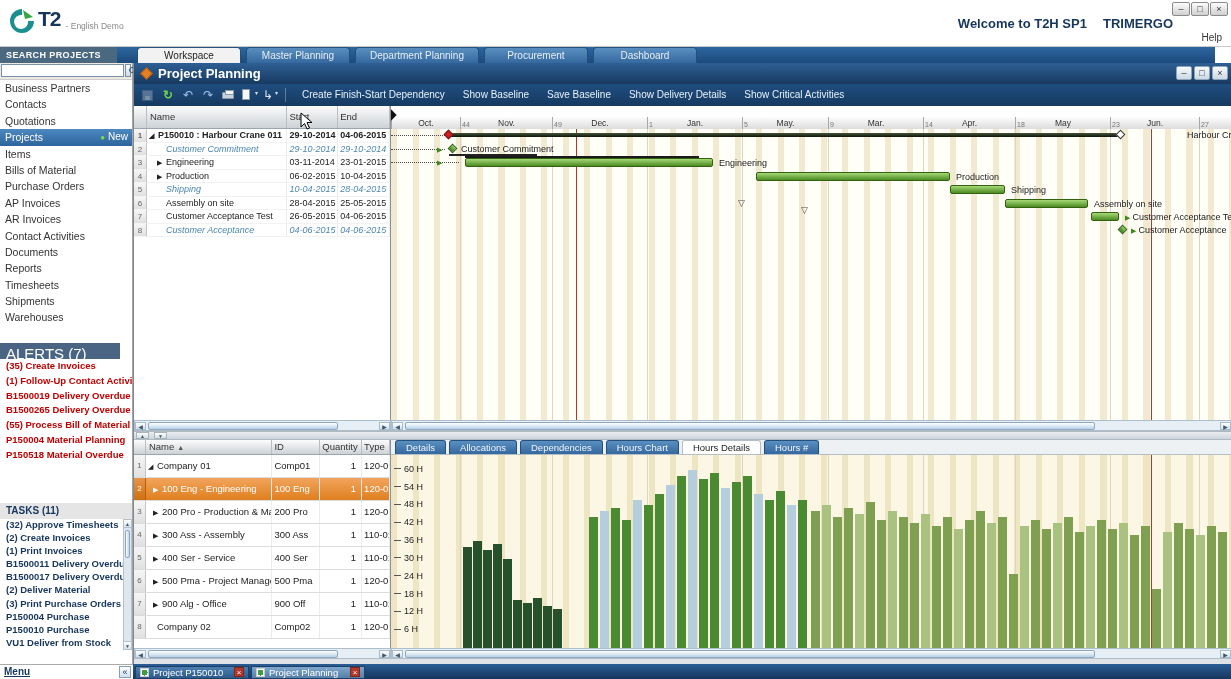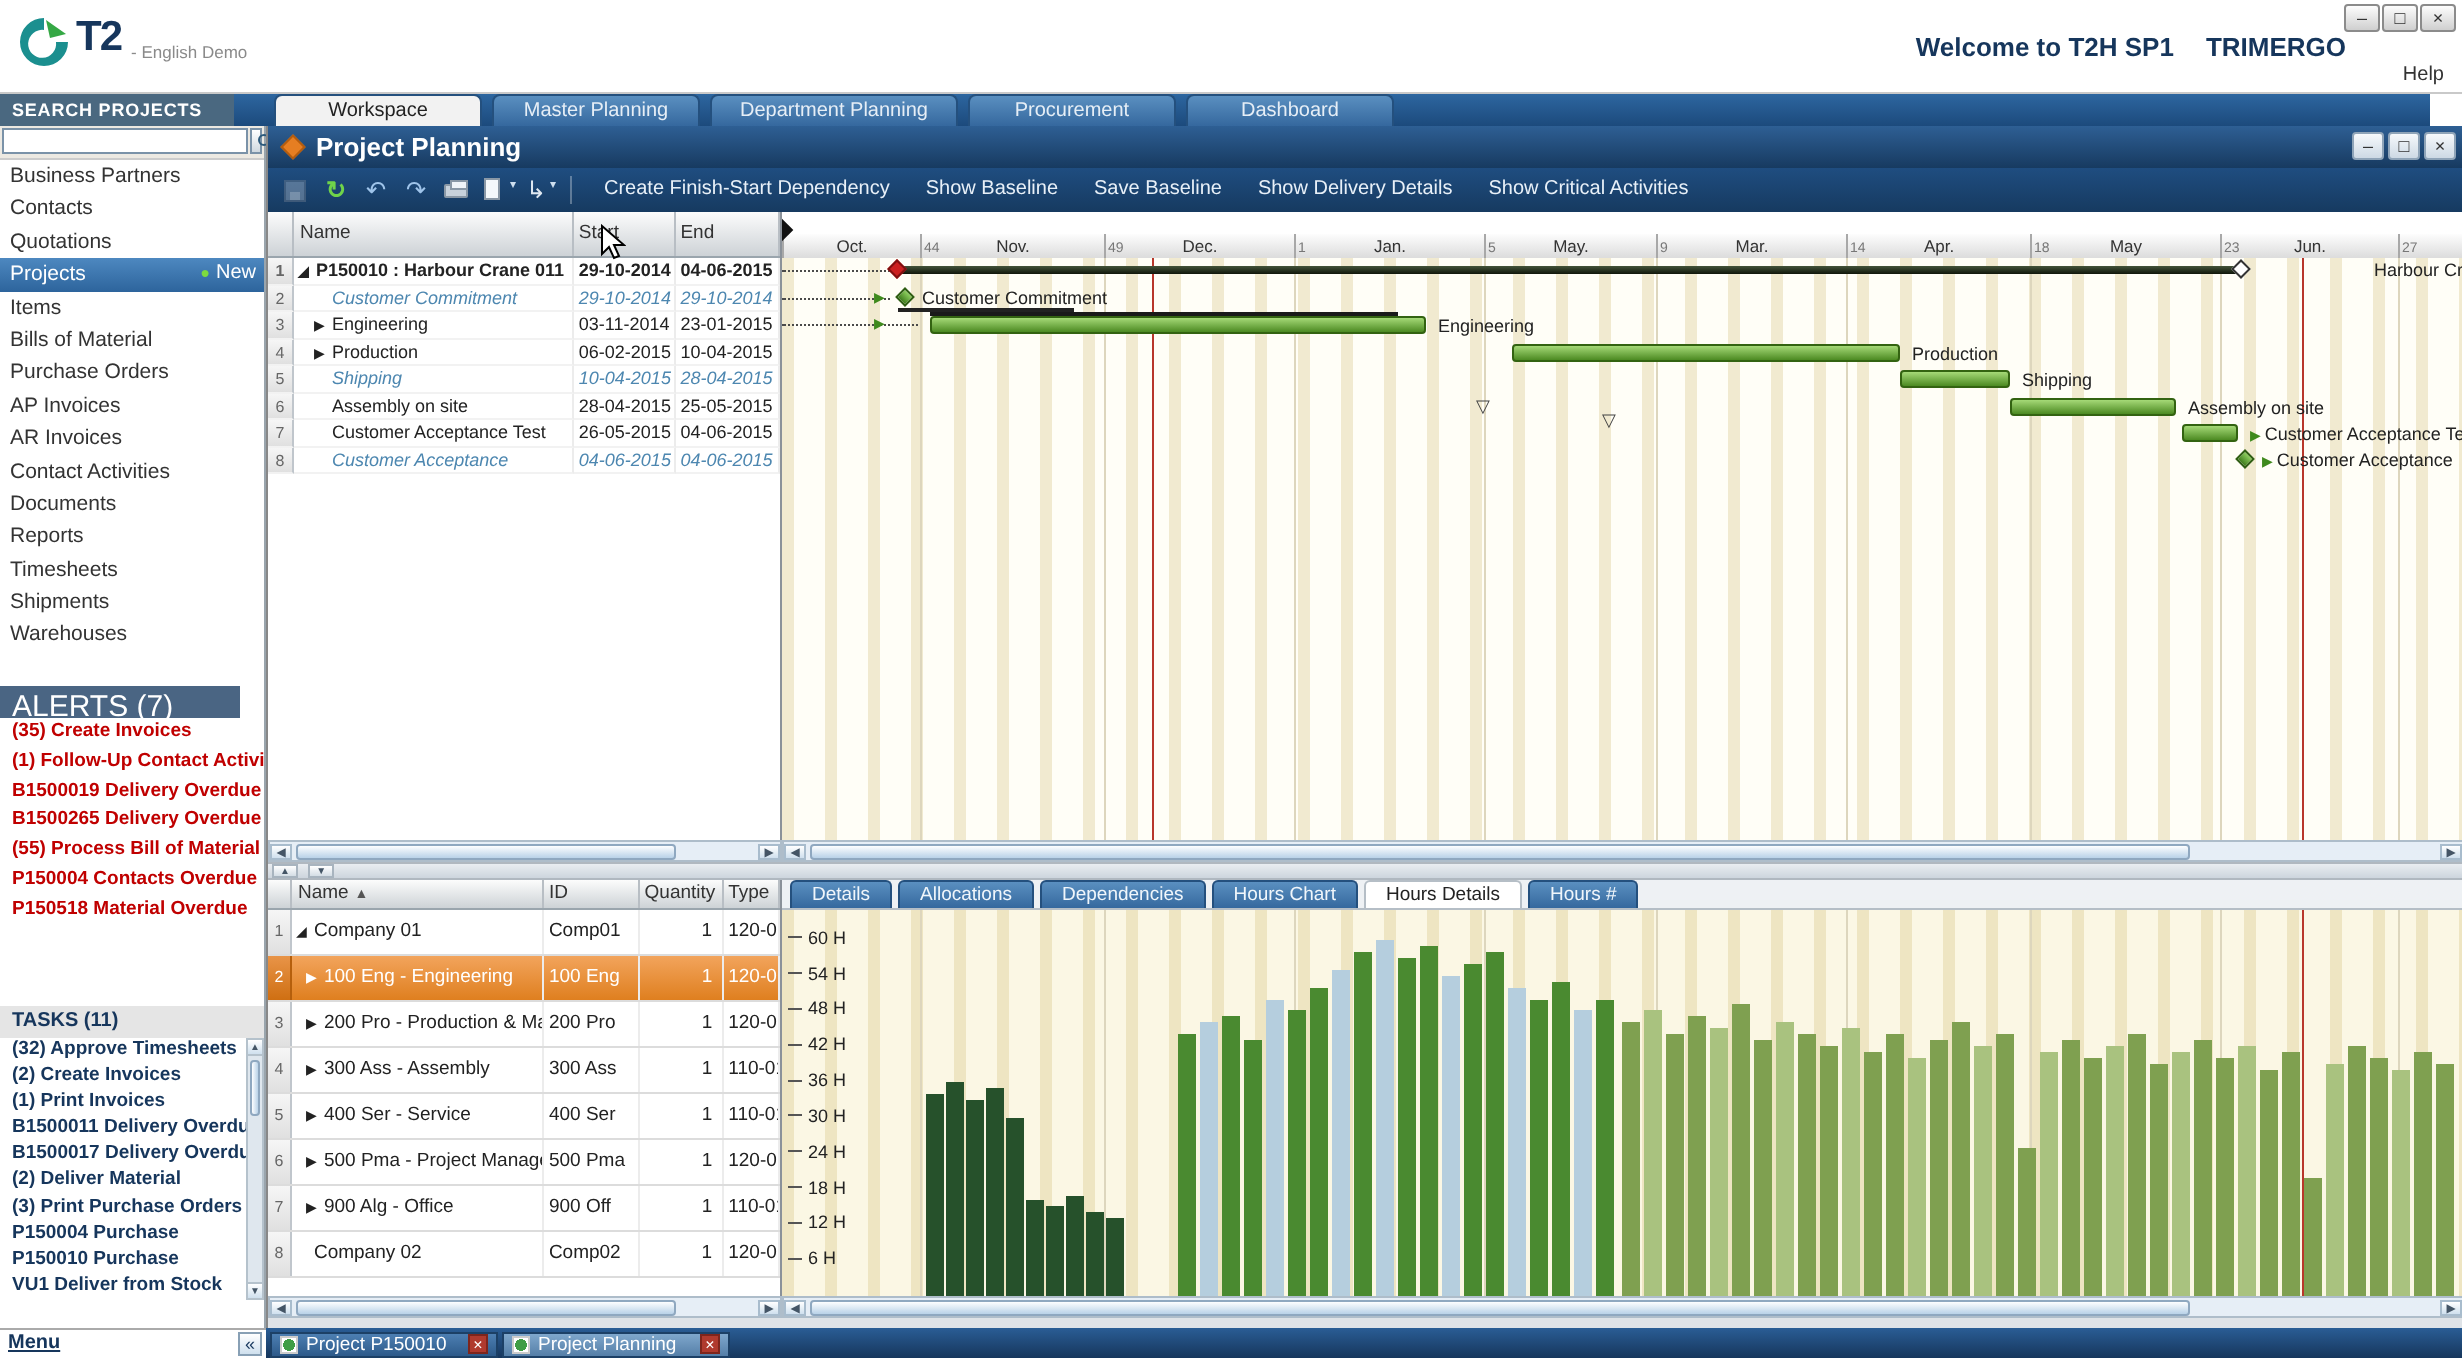--- a/index.html
+++ b/index.html
@@ -260,21 +260,21 @@
         <span class="nav-label">Warehouses</span>
       </div>
     </div>
   <div id="alerts-header">ALERTS (7)</div>
   <div id="alerts-list">
       <div class="alert-item">(35) Create Invoices</div>
       <div class="alert-item">(1) Follow-Up Contact Activities</div>
       <div class="alert-item">B1500019 Delivery Overdue</div>
       <div class="alert-item">B1500265 Delivery Overdue</div>
       <div class="alert-item">(55) Process Bill of Material</div>
-      <div class="alert-item">P150004 Contacts Overdue</div>
+      <div class="alert-item">P150004 Material Planning</div>
       <div class="alert-item">P150518 Material Overdue</div>
     </div>
   <div id="tasks-header">TASKS (11)</div>
   <div id="tasks-list">
       <div class="task-item">(32) Approve Timesheets</div>
       <div class="task-item">(2) Create Invoices</div>
       <div class="task-item">(1) Print Invoices</div>
       <div class="task-item">B1500011 Delivery Overdue</div>
       <div class="task-item">B1500017 Delivery Overdue</div>
       <div class="task-item">(2) Deliver Material</div>

